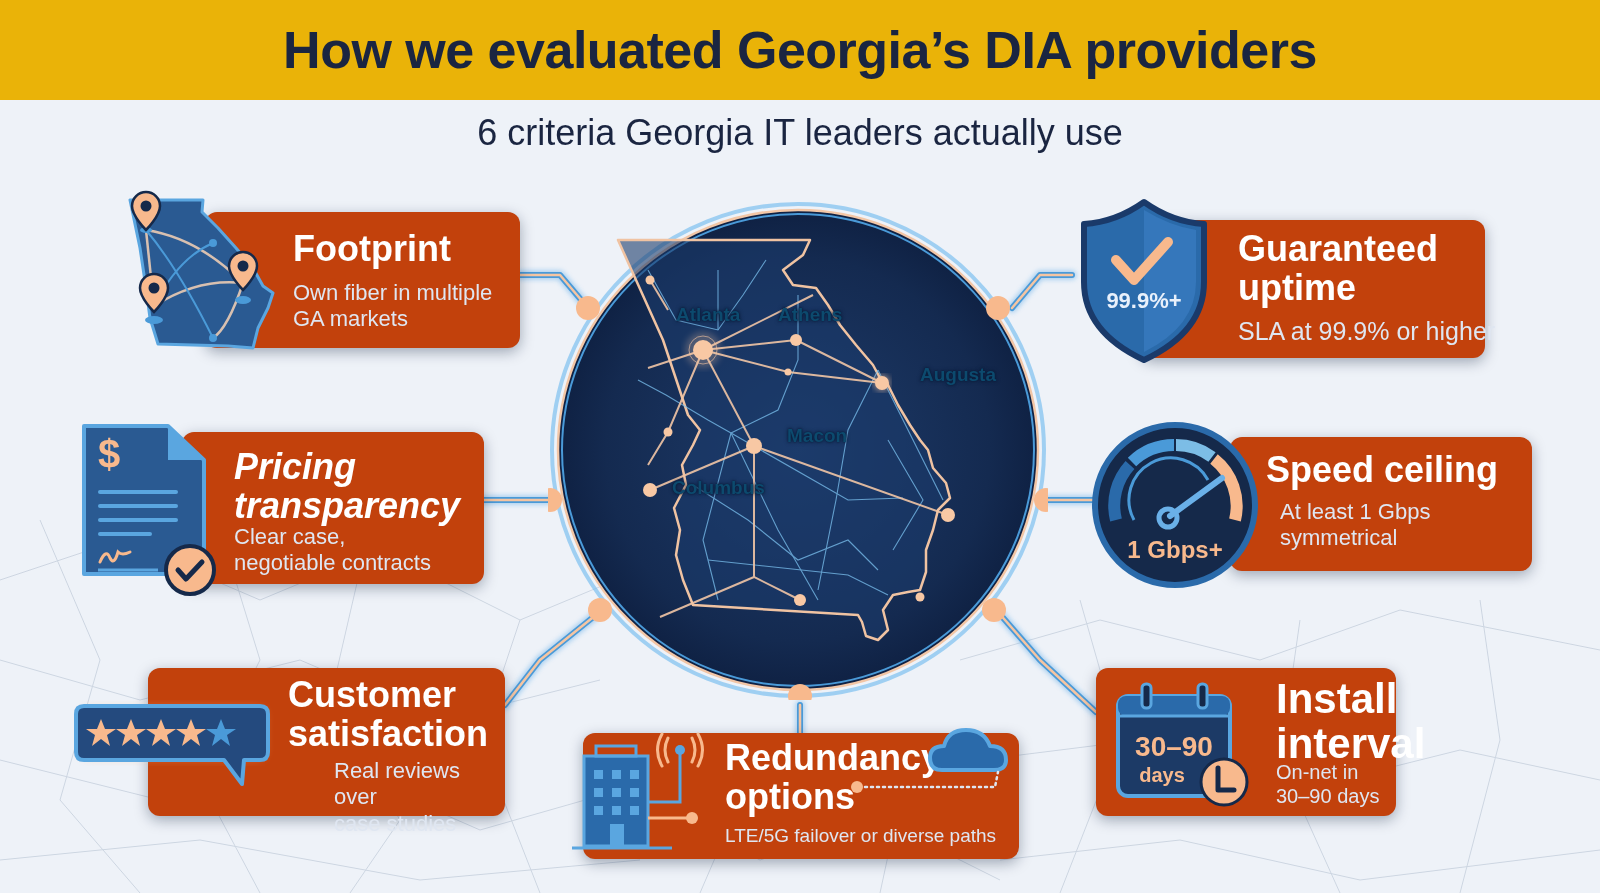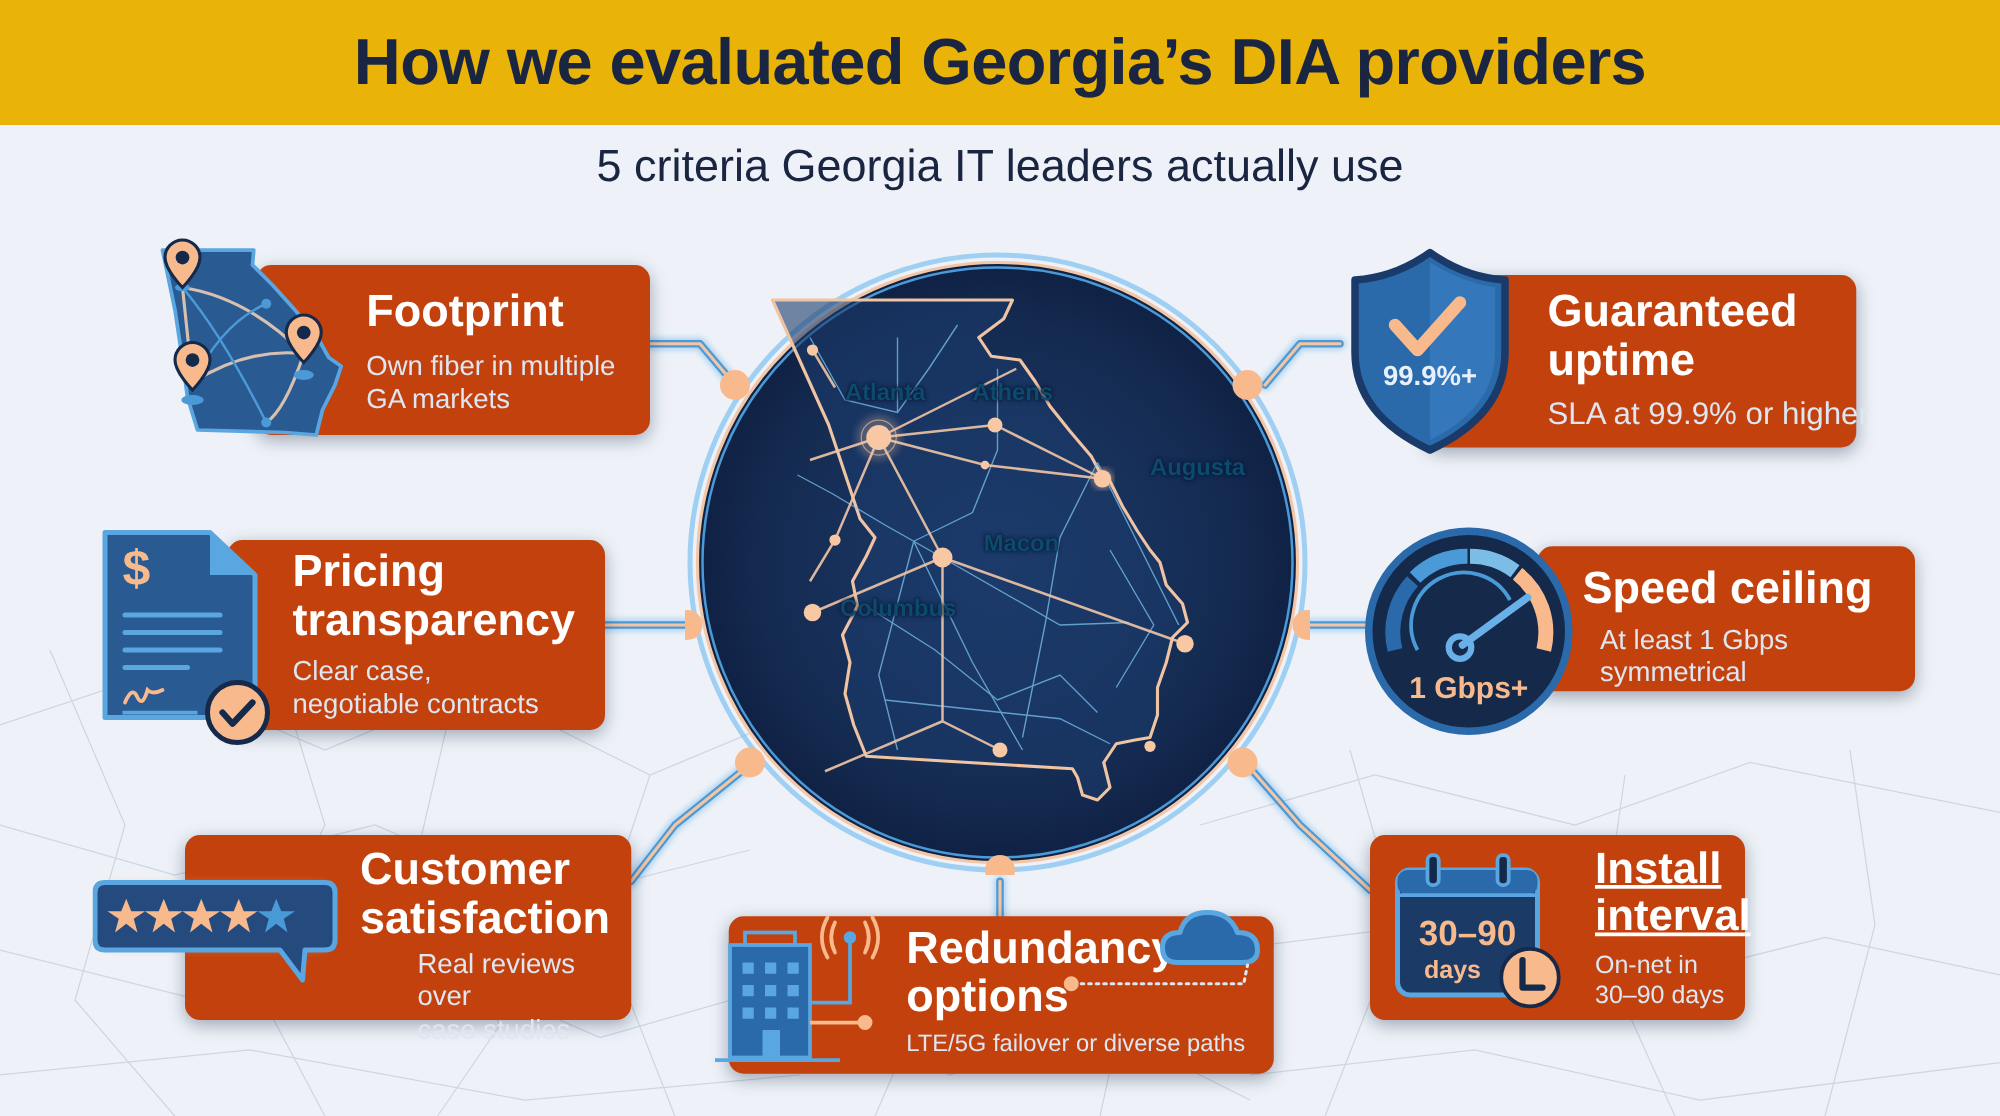--- a/index.html
+++ b/index.html
@@ -54,21 +54,21 @@
     <path d="M1300 520 L1280 660 L1340 793"></path>
     <path d="M1480 500 L1500 640 L1460 793"></path>
     <path d="M640 700 L760 760 L880 720 L1000 780"></path>
     <path d="M700 793 L740 700 M880 793 L900 700"></path>
   </g>
 </svg>
 
 <div class="header">
   <h1>How we evaluated Georgia’s DIA providers</h1>
 </div>
-<div class="subtitle">5 criteria Georgia IT leaders actually use</div>
+<div class="subtitle">6 criteria Georgia IT leaders actually use</div>
 
 <svg class="connectors" viewBox="0 0 1600 893">
   <defs>
     <filter id="glow">
         <feGaussianBlur stdDeviation="2.5"></feGaussianBlur>
       </filter>
   </defs>
   <g fill="none" stroke-linecap="round" stroke-linejoin="round">
 
     <g stroke="#6ab0e8" stroke-width="9" opacity="0.55" filter="url(#glow)">
@@ -213,21 +213,21 @@
     <path d="M125 64 a14 14 0 0 1 14 14 c0 10 -14 24 -14 24 c0 0 -14 -14 -14 -24 a14 14 0 0 1 14 -14 Z" fill="#f8b98d" stroke="#15294a" stroke-width="2.5"></path>
     <circle cx="125" cy="78" r="5.5" fill="#15294a"></circle>
   </g>
   <g>
     <path d="M36 86 a14 14 0 0 1 14 14 c0 10 -14 24 -14 24 c0 0 -14 -14 -14 -24 a14 14 0 0 1 14 -14 Z" fill="#f8b98d" stroke="#15294a" stroke-width="2.5"></path>
     <circle cx="36" cy="100" r="5.5" fill="#15294a"></circle>
   </g>
 </svg>
 
 <div class="card" style="left:182px; top:432px; width:302px; height:152px;">
-  <div class="title" style="position:absolute; left:52px; top:6px; font-size:36px;">
+  <div class="title" style="position:absolute; left:52px; top:16px; font-size:36px;font-style:italic;">
     <div>Pricing</div>
     <div>transparency</div>
   </div>
   <div class="desc" style="position:absolute; left:52px; top:92px; font-size:22px;">
     <div>Clear case,</div>
     <div>negotiable contracts</div>
   </div>
 </div>
 <svg class="icon" style="left:78px; top:422px;" width="150" height="176" viewBox="0 0 150 176">
   <path d="M6 4 L90 4 L126 38 L126 152 L6 152 Z" fill="#2a5a92" stroke="#5aa6e0" stroke-width="4" stroke-linejoin="round"></path>
@@ -323,21 +323,21 @@
   </div>
   <div class="desc" style="position:absolute; left:98px; top:96px; font-size:25px; white-space:nowrap;">SLA at 99.9% or higher</div>
 </div>
 <svg class="icon" style="left:1076px; top:196px;" width="136" height="170" viewBox="0 0 136 170">
   <path d="M68 6 Q40 26 8 28 L8 86 Q8 136 68 164 Q128 136 128 86 L128 28 Q96 26 68 6 Z" fill="#2a6aaa" stroke="#1a3a6a" stroke-width="6" stroke-linejoin="round"></path>
   <path d="M68 14 L68 156 Q120 130 120 86 L120 34 Q94 30 68 14 Z" fill="#3577bb"></path>
   <path d="M40 64 l18 20 l34 -38" fill="none" stroke="#f8b98d" stroke-width="10" stroke-linecap="round" stroke-linejoin="round"></path>
   <text x="68" y="112" text-anchor="middle" font-family="Liberation Sans, sans-serif" font-size="22" font-weight="700" fill="#e8f0fb">99.9%+</text>
 </svg>
 
-<div class="card" style="left:1230px; top:437px; width:302px; height:116px;">
+<div class="card" style="left:1230px; top:437px; width:302px; height:134px;">
   <div class="title" style="position:absolute; left:36px; top:14px; font-size:36px; white-space:nowrap;">Speed ceiling</div>
   <div class="desc" style="position:absolute; left:50px; top:62px; font-size:22px;">
     <div>At least 1 Gbps</div>
     <div>symmetrical</div>
   </div>
 </div>
 <svg class="icon" style="left:1090px; top:420px;" width="170" height="170" viewBox="0 0 170 170">
   <circle cx="85" cy="85" r="80" fill="#15294a" stroke="#2a6aaa" stroke-width="6"></circle>
   <g fill="none" stroke-width="12">
     <path d="M26 100 A60 60 0 0 1 40 45" stroke="#2a6aaa"></path>
@@ -345,21 +345,21 @@
     <path d="M86 25 A60 60 0 0 1 122 37" stroke="#7cbde6"></path>
     <path d="M124 39 A60 60 0 0 1 145 100" stroke="#f8b98d"></path>
   </g>
   <path d="M44 100 A42 42 0 0 1 118 60" fill="none" stroke="#4a9ad8" stroke-width="3"></path>
   <line x1="80" y1="96" x2="132" y2="58" stroke="#6ab0e8" stroke-width="6" stroke-linecap="round"></line>
   <circle cx="78" cy="98" r="9" fill="none" stroke="#6ab0e8" stroke-width="5"></circle>
   <text x="85" y="138" text-anchor="middle" font-family="Liberation Sans, sans-serif" font-size="24" font-weight="700" fill="#f8b98d">1 Gbps+</text>
 </svg>
 
 <div class="card" style="left:1096px; top:668px; width:300px; height:148px;">
-  <div class="title" style="position:absolute; left:180px; top:8px; font-size:35px;text-decoration:underline;">
+  <div class="title" style="position:absolute; left:180px; top:8px; font-size:42px;">
     <div>Install</div>
     <div>interval</div>
   </div>
   <div class="desc" style="position:absolute; left:180px; top:92px; font-size:20px;">
     <div>On-net in</div>
     <div>30–90 days</div>
   </div>
 </div>
 <svg class="icon" style="left:1112px; top:678px;" width="160" height="134" viewBox="0 0 160 134">
   <rect x="6" y="18" width="112" height="100" rx="10" fill="#1c3a66" stroke="#5aa6e0" stroke-width="4"></rect>

